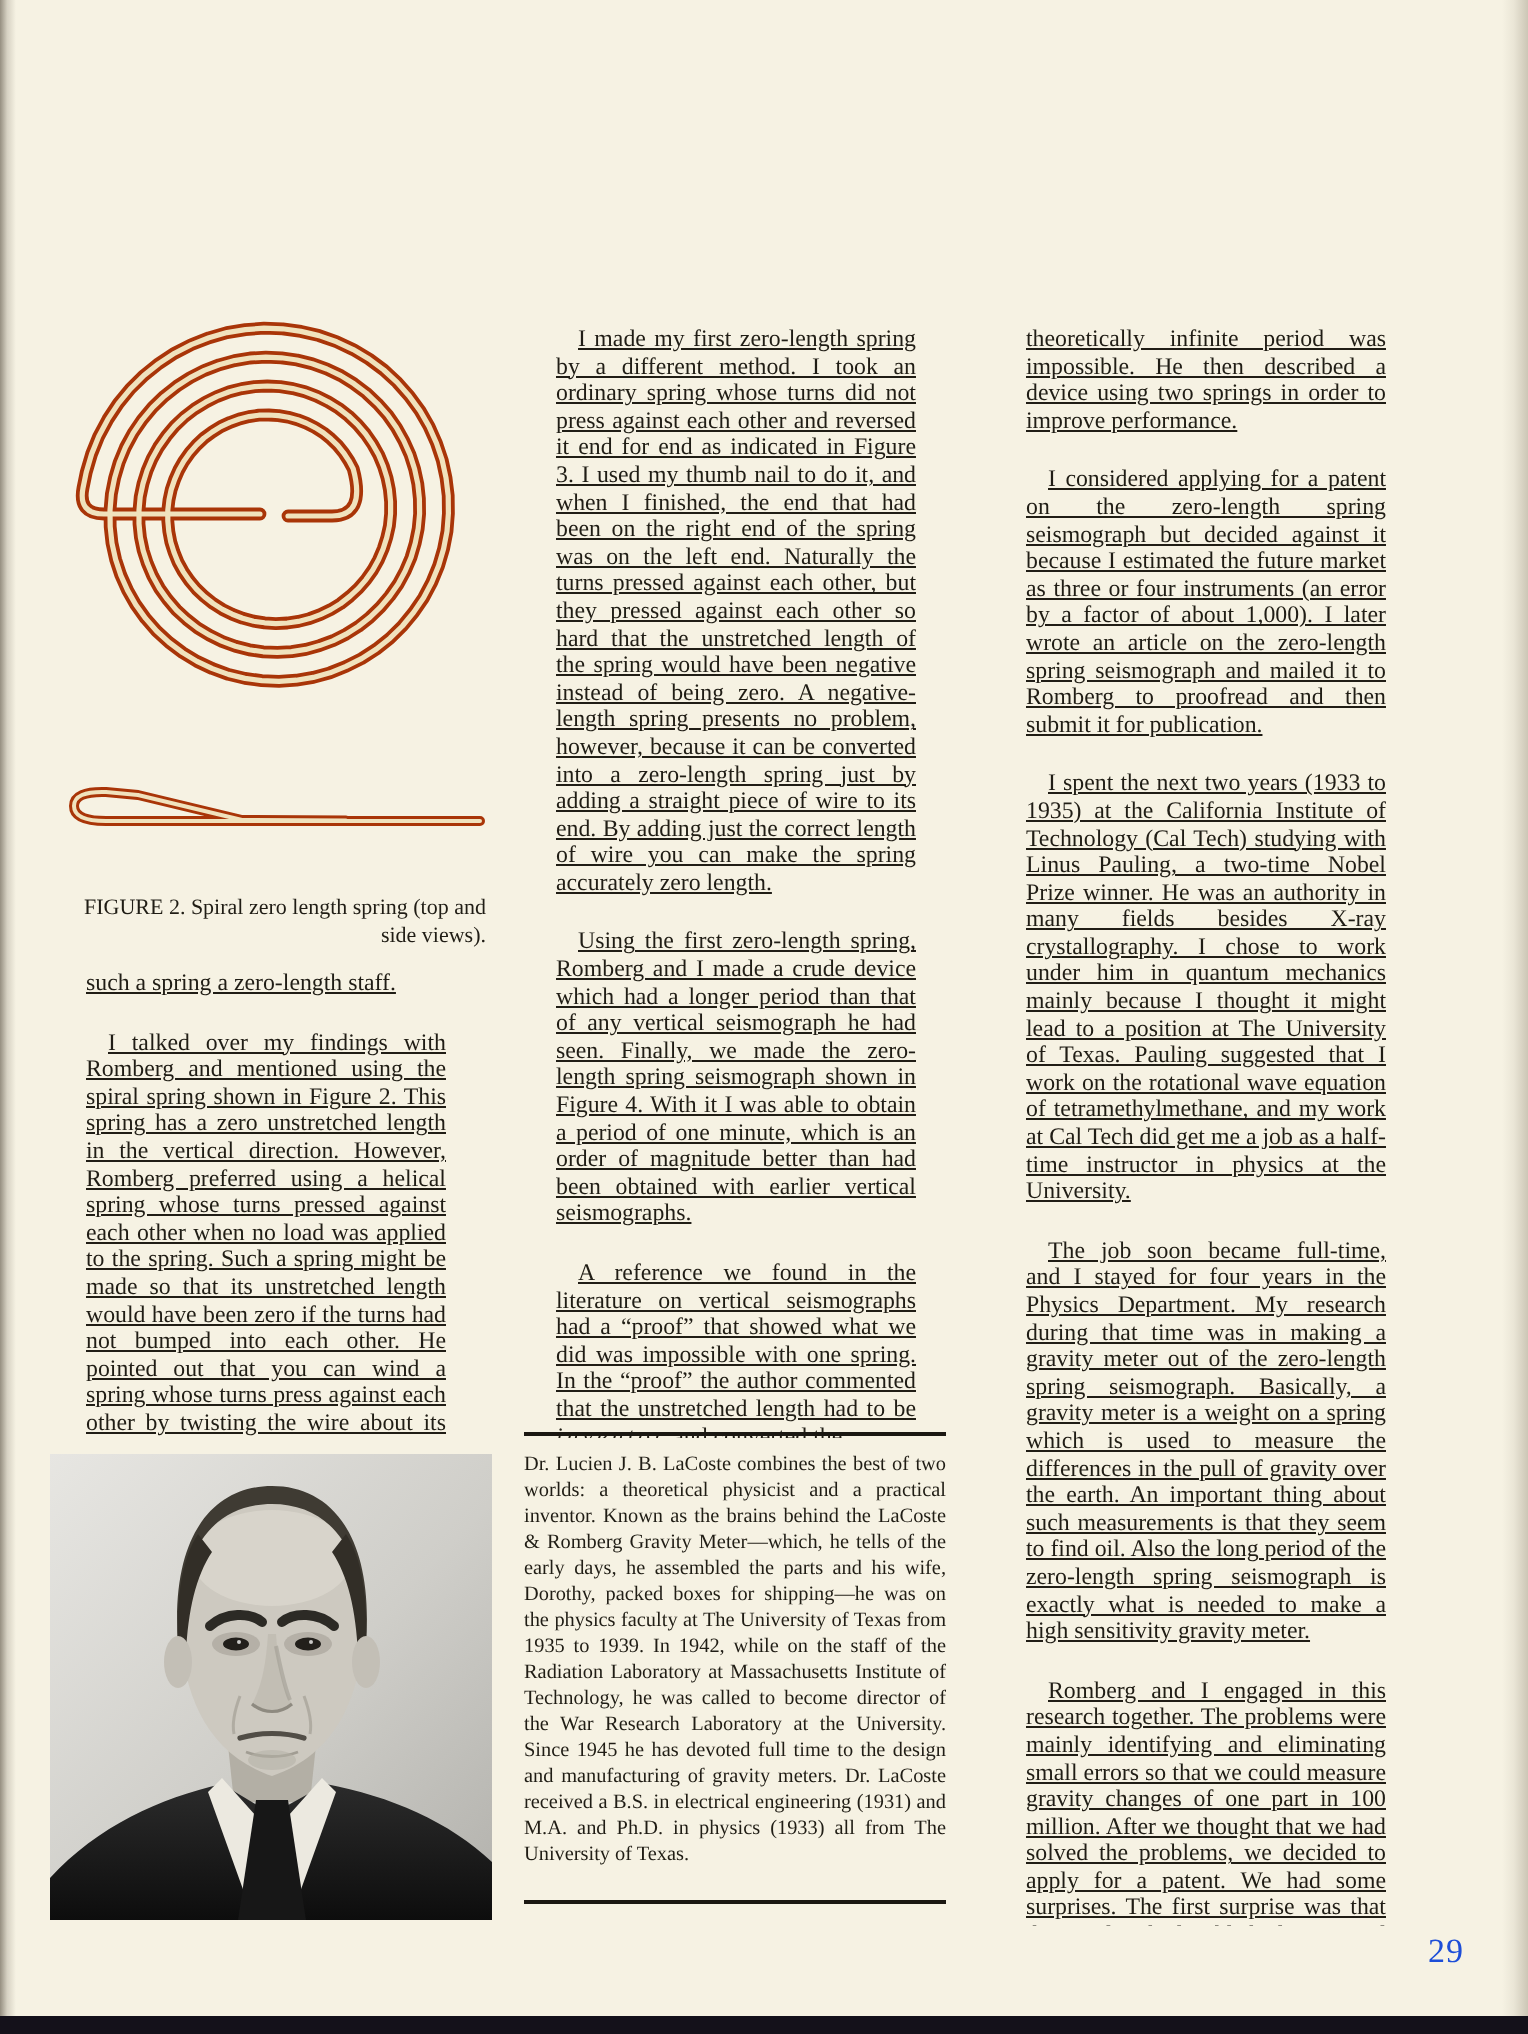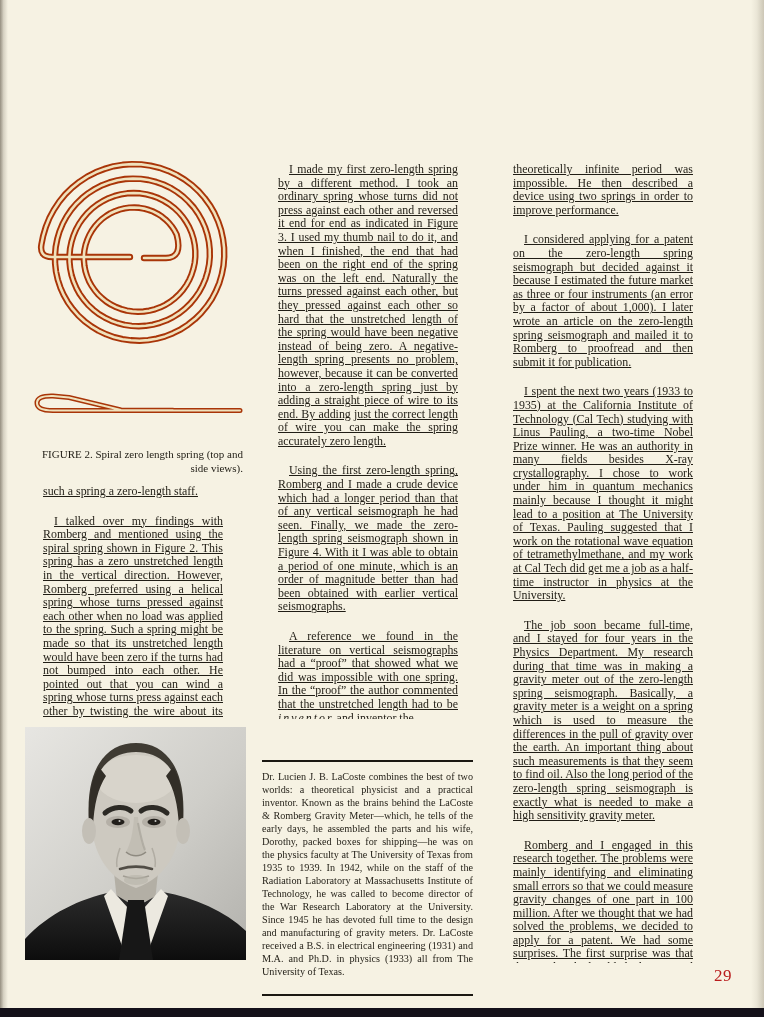--- a/index.html
+++ b/index.html
@@ -34,30 +34,30 @@
   .col p{margin:16px;text-decoration:underline;}
   .col p.indent{text-indent:11px;}
   .col em{font-style:italic;letter-spacing:2px;}
 
   
   .photo{position:absolute;left:25px;top:727px;width:221px;height:233px;background:#c9c7c2;}
   .photo svg{display:block;width:221px;height:233px;}
 
   
   .bio{
-    position:absolute;left:262px;top:760px;width:211px;height:224px;
+    position:absolute;left:262px;top:716px;width:211px;height:224px;
     border-top:2px solid #1b1812;border-bottom:2px solid #1b1812;
     padding-top:8px;box-sizing:content-box;overflow:hidden;
     font-size:10.2px;line-height:13px;text-align:justify;hyphens:auto;-webkit-hyphens:auto;
   }
   .bio p{margin:0;}
 
   .page-number{
     position:absolute;left:650px;top:966px;width:82px;
-    text-align:right;font-size:17px;letter-spacing:.5px;color:#b91c1c;
+    text-align:right;font-size:17px;letter-spacing:.5px;color:#1d4ed8;
   }
 </style>
 </head>
 <body>
 
 <div class="page">
 
   <div class="figure-wrap">
     <svg viewBox="0 0 225 292" width="225" height="292">
 
@@ -73,21 +73,21 @@
 
   <div class="fig-caption">FIGURE 2. Spiral zero length spring (top and side views).</div>
 
   <div class="col col-left">
       <p class=""><span>such a spring a zero-length staff.</span></p>
       <p class="indent"><span>I talked over my findings with Romberg and mentioned using the spiral spring shown in Figure 2. This spring has a zero unstretched length in the vertical direction. However, Romberg preferred using a helical spring whose turns pressed against each other when no load was applied to the spring. Such a spring might be made so that its unstretched length would have been zero if the turns had not bumped into each other. He pointed out that you can wind a spring whose turns press against each other by twisting the wire about its axis as the spring is being wound.</span></p>
     </div>
   <div class="col col-middle">
       <p class="indent"><span>I made my first zero-length spring by a different method. I took an ordinary spring whose turns did not press against each other and reversed it end for end as indicated in Figure 3. I used my thumb nail to do it, and when I finished, the end that had been on the right end of the spring was on the left end. Naturally the turns pressed against each other, but they pressed against each other so hard that the unstretched length of the spring would have been negative instead of being zero. A negative-length spring presents no problem, however, because it can be converted into a zero-length spring just by adding a straight piece of wire to its end. By adding just the correct length of wire you can make the spring accurately zero length.</span></p>
       <p class="indent"><span>Using the first zero-length spring, Romberg and I made a crude device which had a longer period than that of any vertical seismograph he had seen. Finally, we made the zero-length spring seismograph shown in Figure 4. With it I was able to obtain a period of one minute, which is an order of magnitude better than had been obtained with earlier vertical seismographs.</span></p>
-      <p class="indent"><span>A reference we found in the literature on vertical seismographs had a “proof” that showed what we did was impossible with one spring. In the “proof” the author commented that the unstretched length had to be </span><em>inventor</em><span> and inventor the</span></p>
+      <p class="indent"><span>A reference we found in the literature on vertical seismographs had a “proof” that showed what we did was impossible with one spring. In the “proof” the author commented that the unstretched length had to be </span><em>inventor</em><span> and converted the</span></p>
     </div>
   <div class="col col-right">
       <p class=""><span>theoretically infinite period was impossible. He then described a device using two springs in order to improve performance.</span></p>
       <p class="indent"><span>I considered applying for a patent on the zero-length spring seismograph but decided against it because I estimated the future market as three or four instruments (an error by a factor of about 1,000). I later wrote an article on the zero-length spring seismograph and mailed it to Romberg to proofread and then submit it for publication.</span></p>
       <p class="indent"><span>I spent the next two years (1933 to 1935) at the California Institute of Technology (Cal Tech) studying with Linus Pauling, a two-time Nobel Prize winner. He was an authority in many fields besides X-ray crystallography. I chose to work under him in quantum mechanics mainly because I thought it might lead to a position at The University of Texas. Pauling suggested that I work on the rotational wave equation of tetramethylmethane, and my work at Cal Tech did get me a job as a half-time instructor in physics at the University.</span></p>
       <p class="indent"><span>The job soon became full-time, and I stayed for four years in the Physics Department. My research during that time was in making a gravity meter out of the zero-length spring seismograph. Basically, a gravity meter is a weight on a spring which is used to measure the differences in the pull of gravity over the earth. An important thing about such measurements is that they seem to find oil. Also the long period of the zero-length spring seismograph is exactly what is needed to make a high sensitivity gravity meter.</span></p>
       <p class="indent"><span>Romberg and I engaged in this research together. The problems were mainly identifying and eliminating small errors so that we could measure gravity changes of one part in 100 million. After we thought that we had solved the problems, we decided to apply for a patent. We had some surprises. The first surprise was that the article I had published prevented us from getting any patent protection on anything described in</span></p>
     </div>
 
   <div class="photo" role="img" aria-label="Black-and-white portrait photograph of Dr. Lucien J. B. LaCoste, a balding man wearing a dark suit, white shirt and dark tie">

